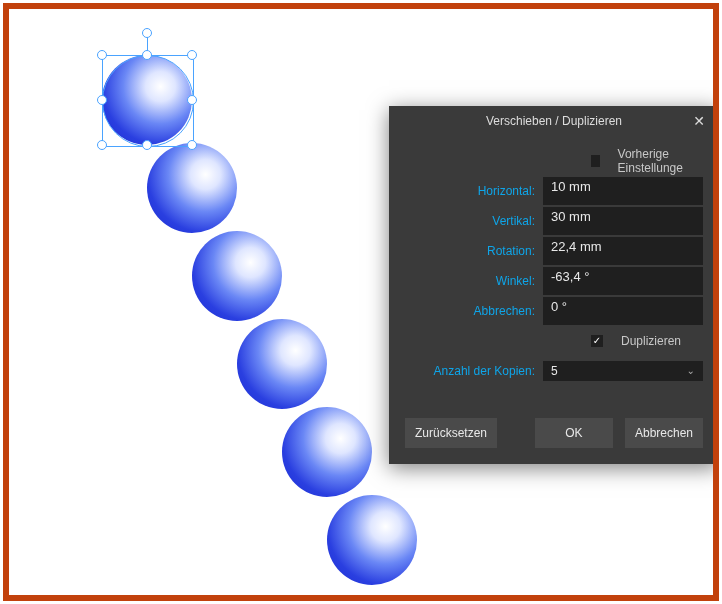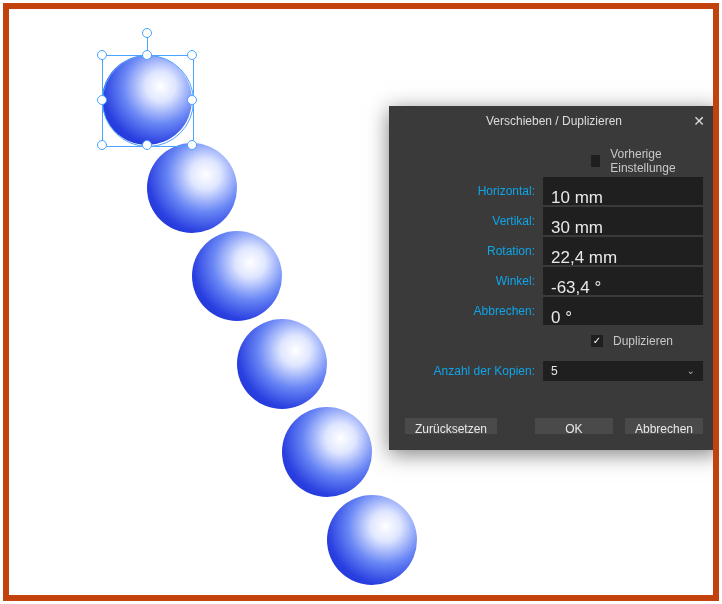--- a/index.html
+++ b/index.html
@@ -104,29 +104,29 @@
     flex: 1;
     display: flex;
     align-items: center;
   }
   .text-input {
     background: #1f1f1f;
     border: none;
     color: #e8e8e8;
     height: 28px;
     line-height: 20px;
-    padding: 11px 8px;
+    padding: 0 8px;
     width: 100%;
-    font-size: 17px;
+    font-size: 13px;
     box-sizing: border-box;
   }
   .checkbox {
     display: inline-flex;
     align-items: center;
-    gap: 10px;
+    gap: 18px;
     color: #c8c8c8;
     font-size: 12px;
     padding-left: 48px;
   }
   .cb-box {
     width: 12px; height: 12px;
     background: #1f1f1f;
     display: inline-flex;
     align-items: center;
     justify-content: center;
@@ -150,21 +150,21 @@
     font-size: 10px;
     color: #aaa;
   }
   .dlg-buttons {
     display: flex;
     justify-content: space-between;
     align-items: center;
     padding: 18px 16px 16px 16px;
   }
   .btn {
-    height: 16px;
+    height: 30px;
     min-width: 78px;
     padding: 0 10px;
     background: #4a4a4a;
     color: #e8e8e8;
     border: none;
     font-size: 12px;
     text-align: center;
     line-height: 22px;
     cursor: pointer;
   }

